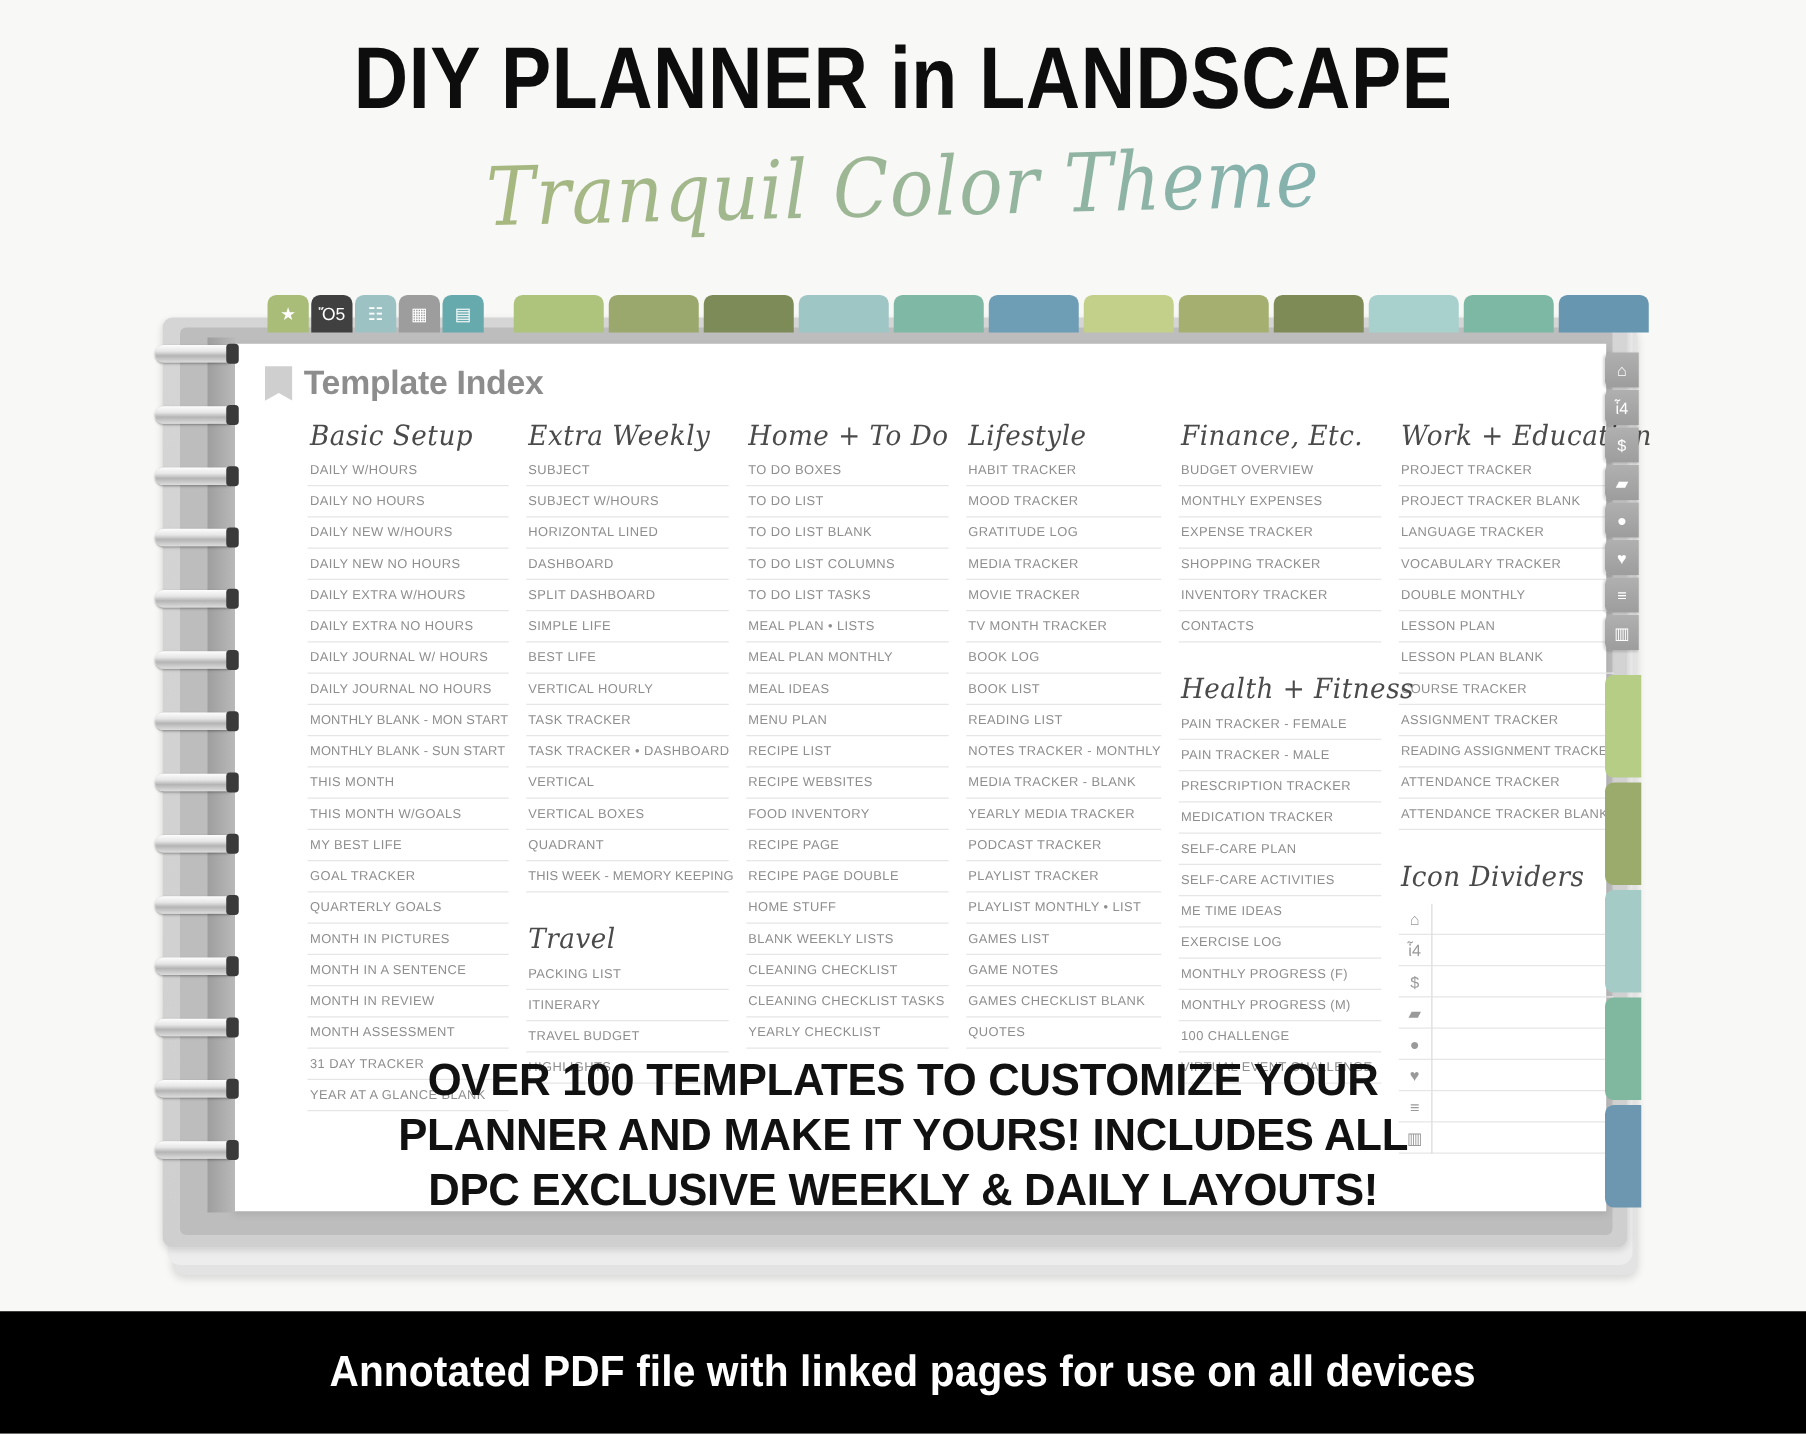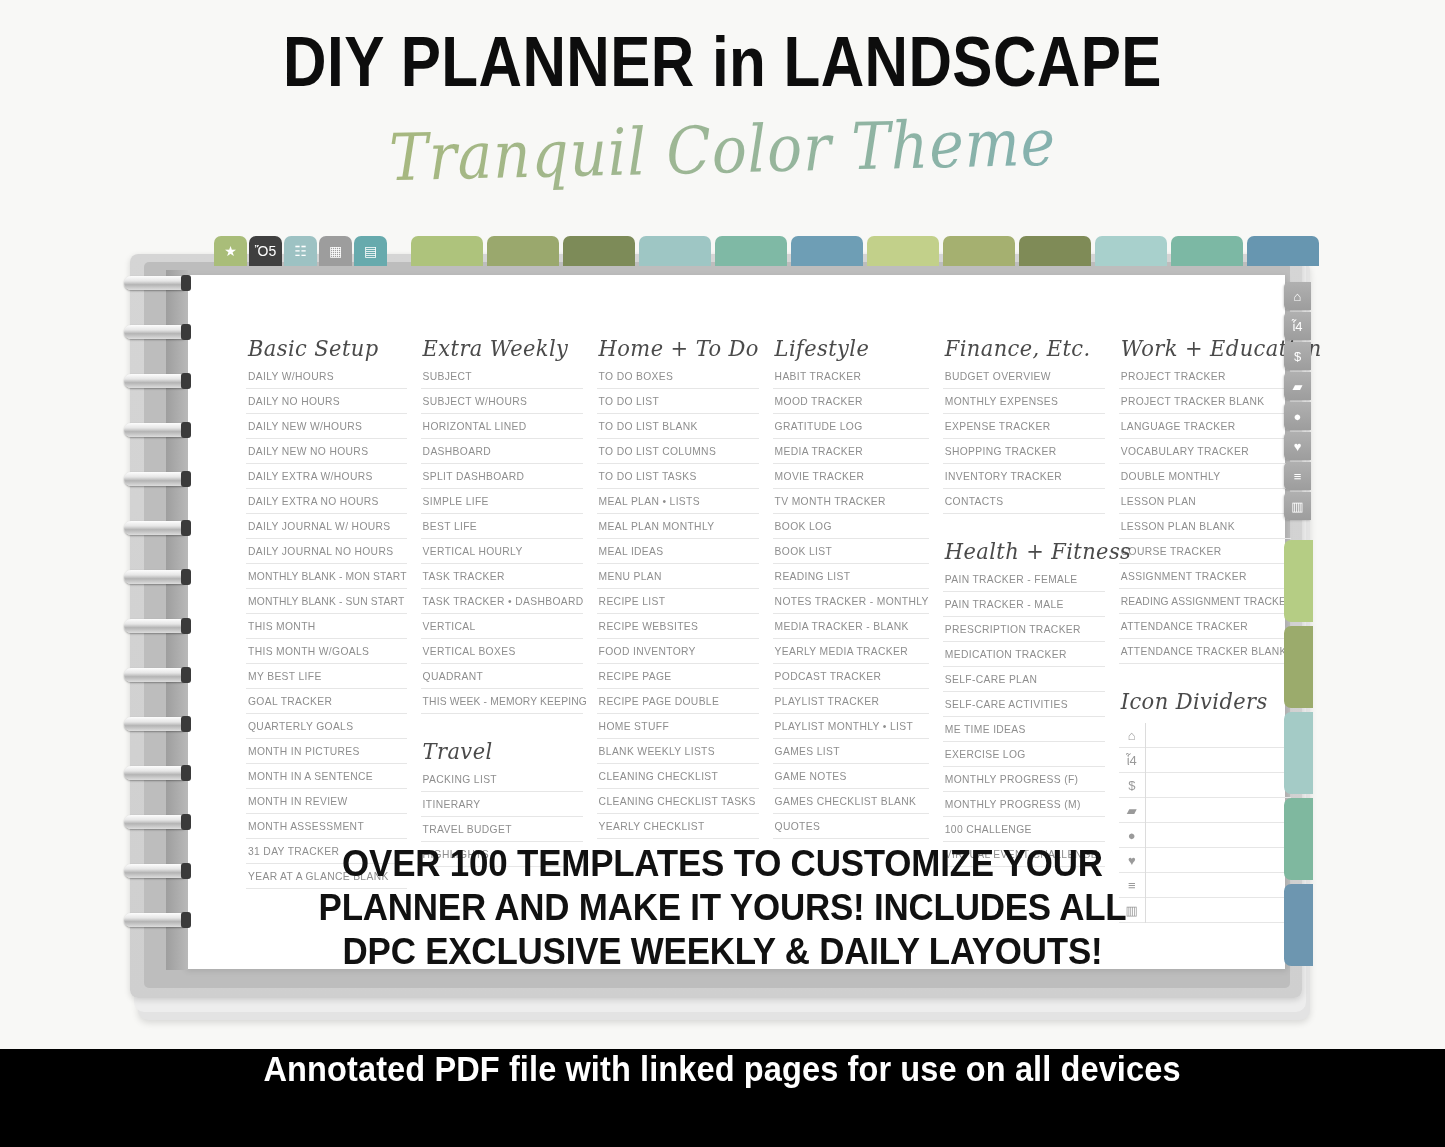--- a/index.html
+++ b/index.html
@@ -148,21 +148,21 @@
     font-weight: 700; color:#111;
     font-size: 36px; line-height: 44px;
     letter-spacing: -0.2px;
     transform: scaleX(0.97);
   }
   .ovl div { white-space: nowrap; }
 
   
   .banner {
     position:absolute; left:0; top: 1049px; width: 1445px; height: 98px;
-    background:#000; display:flex; align-items:flex-start; justify-content:center;
+    background:#000; display:flex; align-items:center; justify-content:center;
   }
   .banner span {
     color:#fff; font-weight:700; font-size: 35px; letter-spacing:.1px;
     transform: scaleX(0.93); white-space:nowrap;
   }
 </style>
 </head>
 <body>
 
 <div id="root">
@@ -203,20 +203,24 @@
         <div class="ttab" style="left: 577px; width: 72px; background: rgb(110, 158, 181);"></div>
         <div class="ttab" style="left: 653px; width: 72px; background: rgb(194, 208, 138);"></div>
         <div class="ttab" style="left: 729px; width: 72px; background: rgb(165, 176, 112);"></div>
         <div class="ttab" style="left: 805px; width: 72px; background: rgb(127, 139, 87);"></div>
         <div class="ttab" style="left: 881px; width: 72px; background: rgb(168, 208, 204);"></div>
         <div class="ttab" style="left: 957px; width: 72px; background: rgb(124, 184, 164);"></div>
         <div class="ttab" style="left: 1033px; width: 72px; background: rgb(103, 150, 176);"></div>
       </div>
 
     <div class="page">
+      <div class="ptitle">
+        <div class="bookmark"></div>
+        <div class="ptitle-t">Template Index</div>
+      </div>
       <div class="cols" id="cols">
           <div class="col">
             <div class="sec-h">Basic Setup</div>
             <div class="li">DAILY W/HOURS</div>
             <div class="li">DAILY NO HOURS</div>
             <div class="li">DAILY NEW  W/HOURS</div>
             <div class="li">DAILY NEW NO HOURS</div>
             <div class="li">DAILY EXTRA W/HOURS</div>
             <div class="li">DAILY EXTRA NO HOURS</div>
             <div class="li">DAILY JOURNAL W/ HOURS</div>

